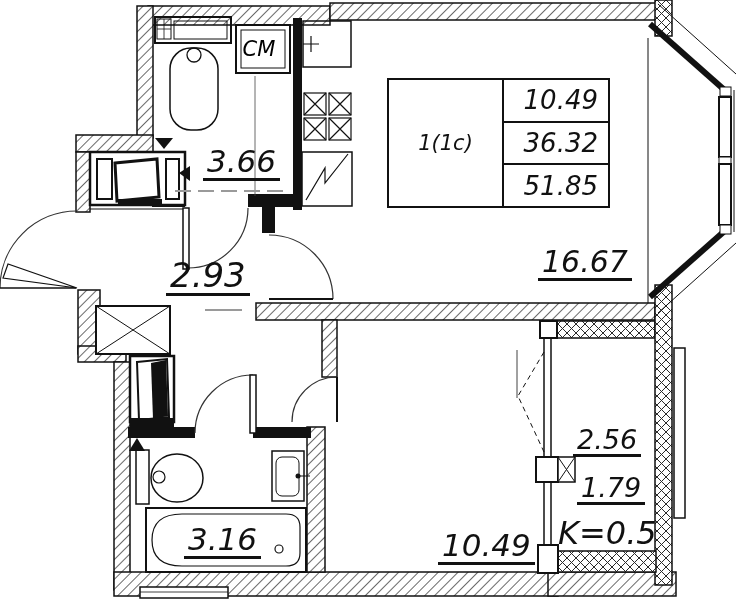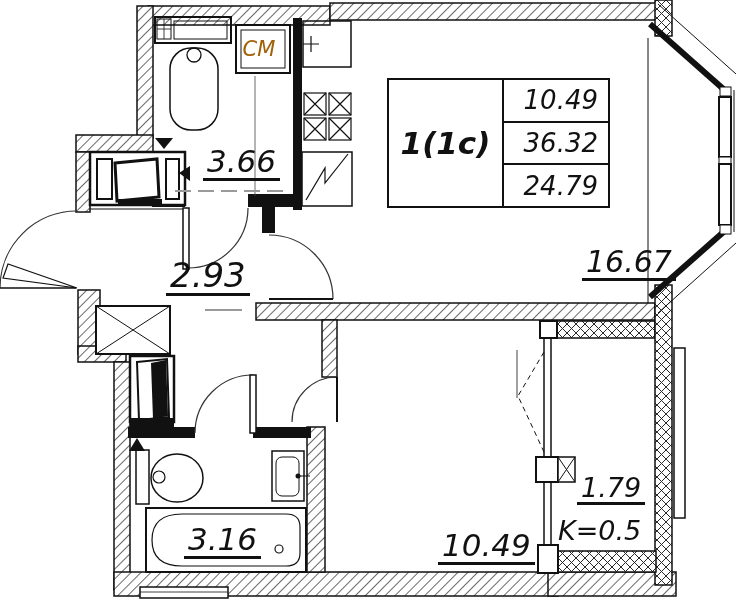--- a/index.html
+++ b/index.html
@@ -6,27 +6,27 @@
   .plan{
     position:relative;width:737px;height:600px;background:#fff;overflow:hidden;
     font-family:"DejaVu Sans", sans-serif;color:#111;
   }
   .plan svg{position:absolute;left:0;top:0;}
   .lbl{position:absolute;font-style:italic;color:#111;white-space:nowrap;line-height:1.0;}
   .lbl .u{display:inline-block;border-bottom:3px solid #111;padding:0 4px 1px 4px;}
   .cm-label{
     position:absolute;left:236px;top:25px;width:46px;height:48px;
     display:flex;align-items:center;justify-content:center;
-    font-style:italic;font-size:21px;color:#a16207;
+    font-style:italic;font-size:21px;color:#000000;
   }
   .unit-table{
     position:absolute;left:387px;top:78px;width:219px;height:126px;
     border:2.5px solid #111;display:flex;font-style:italic;color:#111;background:#fff;
   }
-  .ut-left{width:113px;border-right:2.5px solid #111;display:flex;align-items:center;justify-content:center;font-size:31px;font-weight:bold;}
+  .ut-left{width:113px;border-right:2.5px solid #111;display:flex;align-items:center;justify-content:center;font-size:21px;}
   .ut-right{flex:1;display:flex;flex-direction:column;}
   .ut-cell{flex:1;display:flex;align-items:center;justify-content:flex-end;padding-right:10px;font-size:26px;}
   .ut-cell + .ut-cell{border-top:2.5px solid #111;}
 </style>
 </head>
 <body>
 
 <div class="plan">
 
   <svg width="737" height="600" viewBox="0 0 737 600">
@@ -216,43 +216,46 @@
   <div class="cm-label">СМ</div>
 
   <div class="lbl" style="left:203px;top:146px;font-size:31px;">
     <span class="u">3.66</span>
   </div>
 
   <div class="lbl" style="left:166px;top:258px;font-size:34px;">
     <span class="u">2.93</span>
   </div>
 
-  <div class="lbl" style="left:538px;top:247px;font-size:30px;margin-left:44px;">
+  <div class="lbl" style="left:538px;top:247px;font-size:30px;">
     <span class="u">16.67</span>
   </div>
 
   <div class="lbl" style="left:184px;top:524px;font-size:31px;">
     <span class="u">3.16</span>
   </div>
 
   <div class="lbl" style="left:438px;top:530px;font-size:31px;">
     <span class="u">10.49</span>
   </div>
 
+  <div class="lbl" style="left:573px;top:426px;font-size:27px;">
+    <span class="u">2.56</span>
+  </div>
 
   <div class="lbl" style="left:577px;top:474px;font-size:27px;">
     <span class="u">1.79</span>
   </div>
 
-  <div class="lbl" style="left:558px;top:517px;font-size:27px;">
+  <div class="lbl" style="left:558px;top:517px;font-size:32px;">
     <span>K=0.5</span>
   </div>
 
   <div class="unit-table">
     <div class="ut-left">1(1c)</div>
     <div class="ut-right">
       <div class="ut-cell">10.49</div>
       <div class="ut-cell">36.32</div>
-      <div class="ut-cell">24.79</div>
+      <div class="ut-cell">51.85</div>
     </div>
   </div>
 
 </div>
 
 </body></html>

